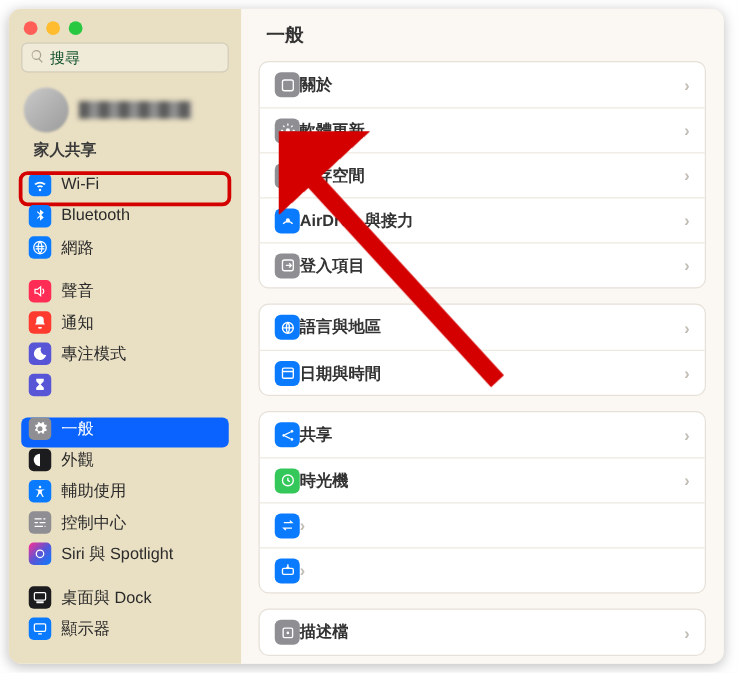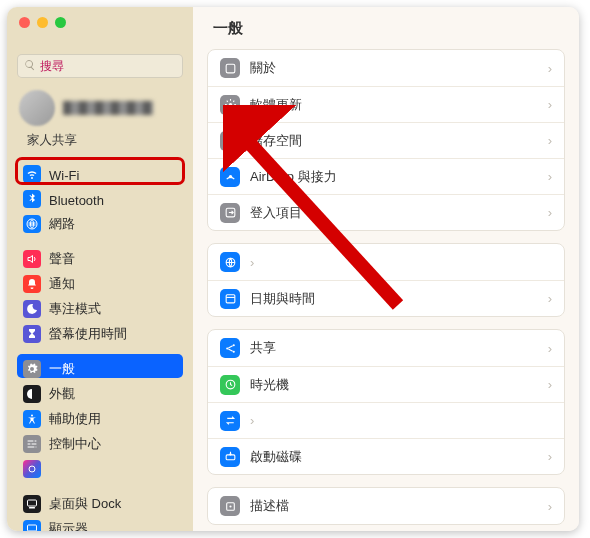--- a/index.html
+++ b/index.html
@@ -29,39 +29,39 @@
     .tl.yellow { background: #febc2e; }
     .tl.green { background: #28c840; }
     .search-wrap { padding: 0 10px 8px; }
     .search {
       width: 100%; height: 24px;
       background: rgba(255,255,255,.35);
       border: 1px solid rgba(0,0,0,.12);
       border-radius: 5px;
       display: flex; align-items: center;
       padding: 0 6px; gap: 4px;
-      color: #be185d; font-size: 12px; margin-top: 20px;
+      color: #14532d; font-size: 12px;
     }
     .search svg { width: 12px; height: 12px; opacity: .6; }
     .account { padding: 4px 12px 6px; display: flex; align-items: center; gap: 8px; }
     .avatar-blur {
       width: 36px; height: 36px; border-radius: 50%;
       background: linear-gradient(135deg,#c9c9c9,#9b9b9b);
       filter: blur(1px);
     }
     .name-blur {
       width: 90px; height: 14px;
       background: repeating-linear-gradient(90deg,#5c5c5c 0 8px,#8d8d8d 8px 16px);
       filter: blur(2px);
     }
-    .family { padding: 0 18px 8px 20px; font-size: 12.5px; color: #3a3a3a; }
+    .family { padding: 0 18px 8px 20px; font-size: 12.5px; color: #3a3a3a; font-weight: bold; }
     .nav { padding: 2px 10px 12px; display: flex; flex-direction: column; gap: 1px; }
     .gap { height: 9px; }
     .nav-item {
-      display: flex; align-items: flex-end; gap: 8px;
+      display: flex; align-items: flex-start; gap: 8px;
       height: 24px; padding: 0 6px;
       border-radius: 5px;
       font-size: 13px; color: #2a2a2a;
       cursor: default;
     }
     .nav-item .icn {
       width: 18px; height: 18px; border-radius: 4px;
       display: flex; align-items: center; justify-content: center;
       flex-shrink: 0;
     }
@@ -72,25 +72,26 @@
     }
     
     .main { flex: 1; background: #fbf7f2; display: flex; flex-direction: column; position: relative; }
     .titlebar { height: 44px; display: flex; align-items: center; padding: 0 20px; font-size: 15px; font-weight: 600; color: #333; }
     .groups { padding: 0 14px 16px; overflow-y: auto; }
     .group {
       background: #fff; border: 1px solid #e6e1d8; border-radius: 8px;
       margin-bottom: 12px;
     }
     .row {
-      display: flex; align-items: center; gap: 10px;
+      display: flex; align-items: center; 
       height: 36px; padding: 0 12px;
       border-top: 1px solid #eee9e0;
       font-size: 13px; color: #333;
       cursor: default;
+      font-weight: bold;
     }
     .row:first-child { border-top: none; }
     .row .ricn {
       width: 20px; height: 20px; border-radius: 5px;
       display: flex; align-items: center; justify-content: center;
       flex-shrink: 0;
     }
     .row .ricn svg { width: 13px; height: 13px; fill: #fff; }
     .row .label { flex: 1; }
     .row .chev { color: #c2bdb4; }
@@ -176,21 +177,20 @@
             </svg>
         </span>
         <span>專注模式</span>
       </div>
       <div class="nav-item">
         <span class="icn" style="background:#5856d6">
           <svg viewBox="0 0 24 24">
               <path d="M6 2h12v4l-5 5 5 5v4H6v-4l5-5-5-5z"></path>
             </svg>
         </span>
-        <span>螢幕使用時間</span>
       </div>
 
       <div class="gap"></div>
 
       <div class="nav-item selected">
         <span class="icn" style="background:#8e8e93">
           <svg viewBox="0 0 24 24">
               <path d="M12 8a4 4 0 100 8 4 4 0 000-8zm9 4l2 1-1 3-2-1a8 8 0 01-2 2l1 2-3 1-1-2h-3l-1 2-3-1 1-2a8 8 0 01-2-2l-2 1-1-3 2-1v-3l-2-1 1-3 2 1a8 8 0 012-2l-1-2 3-1 1 2h3l1-2 3 1-1 2a8 8 0 012 2l2-1 1 3-2 1z"></path>
             </svg>
         </span>
@@ -220,20 +220,21 @@
             </svg>
         </span>
         <span>控制中心</span>
       </div>
       <div class="nav-item">
         <span class="icn" style="background:linear-gradient(135deg,#ff2d92,#5856d6,#0a7bff)">
           <svg viewBox="0 0 24 24">
               <circle cx="12" cy="12" r="6" fill="none" stroke="#fff" stroke-width="2"></circle>
             </svg>
         </span>
+        <span>Siri 與 Spotlight</span>
       </div>
 
       <div class="gap"></div>
 
       <div class="nav-item">
         <span class="icn" style="background:#1c1c1e">
           <svg viewBox="0 0 24 24">
               <rect x="3" y="4" width="18" height="12" rx="2" fill="none" stroke="#fff" stroke-width="2"></rect>
               <rect x="6" y="18" width="12" height="3" rx="1"></rect>
             </svg>
@@ -311,20 +312,21 @@
       </div>
 
       <div class="group">
         <div class="row">
           <span class="ricn" style="background:#0a7bff">
               <svg viewBox="0 0 24 24">
                 <circle cx="12" cy="12" r="8" fill="none" stroke="#fff" stroke-width="2"></circle>
                 <path d="M4 12h16M12 4c3 4 3 12 0 16M12 4c-3 4-3 12 0 16" fill="none" stroke="#fff" stroke-width="2"></path>
               </svg>
             </span>
+          <span class="label">語言與地區</span>
           <span class="chev">›</span>
         </div>
         <div class="row">
           <span class="ricn" style="background:#0a7bff">
               <svg viewBox="0 0 24 24">
                 <rect x="4" y="5" width="16" height="15" rx="2" fill="none" stroke="#fff" stroke-width="2"></rect>
                 <path d="M4 10h16" stroke="#fff" stroke-width="2"></path>
               </svg>
             </span>
           <span class="label">日期與時間</span>
@@ -363,21 +365,20 @@
             </span>
           <span class="chev">›</span>
         </div>
         <div class="row">
           <span class="ricn" style="background:#0a7bff">
               <svg viewBox="0 0 24 24">
                 <rect x="4" y="9" width="16" height="9" rx="2" fill="none" stroke="#fff" stroke-width="2"></rect>
                 <path d="M12 3v6m-2-2l2 2 2-2" stroke="#fff" stroke-width="2" fill="none"></path>
               </svg>
             </span>
-          <span class="label">啟動磁碟</span>
           <span class="chev">›</span>
         </div>
       </div>
 
       <div class="group">
         <div class="row">
           <span class="ricn" style="background:#8e8e93">
               <svg viewBox="0 0 24 24">
                 <rect x="5" y="5" width="14" height="14" rx="2" fill="none" stroke="#fff" stroke-width="2"></rect>
                 <circle cx="12" cy="12" r="2" fill="#fff"></circle>

